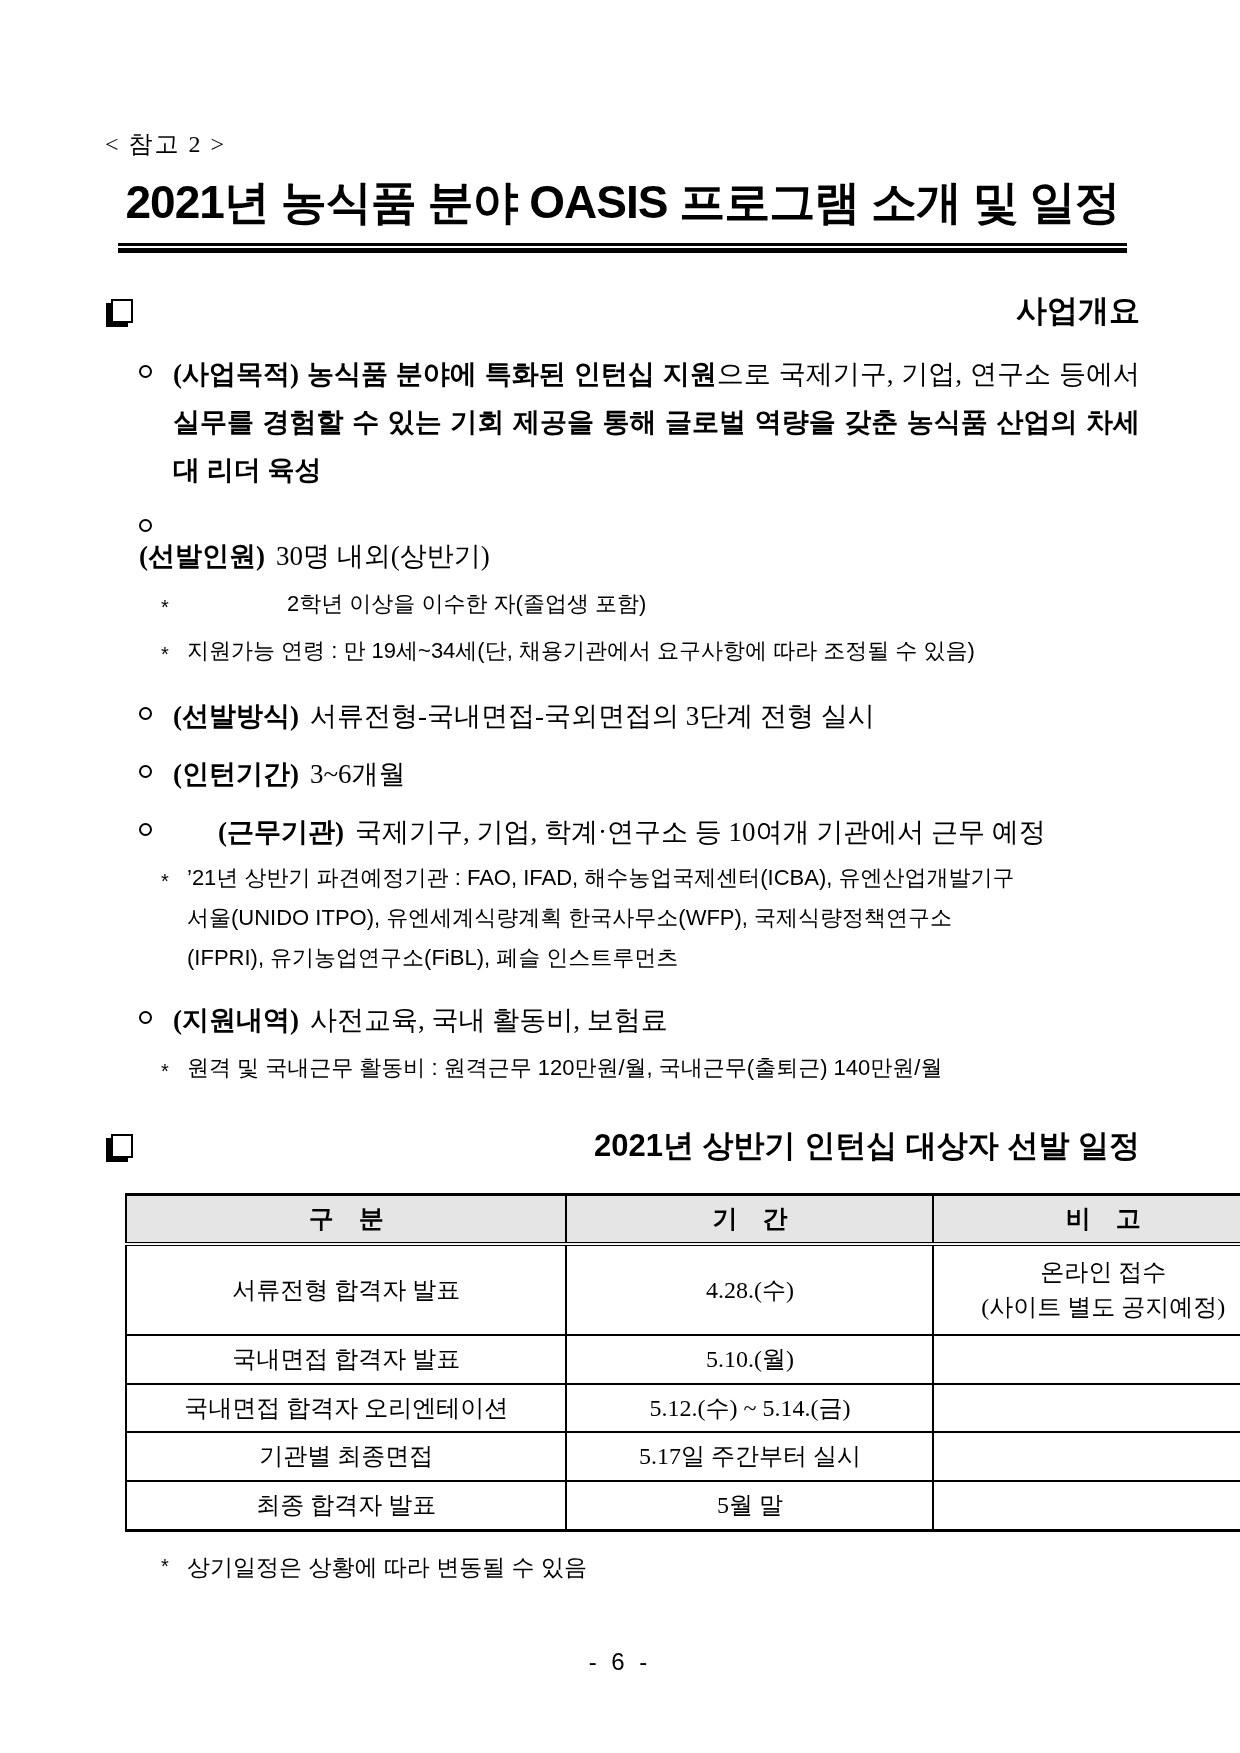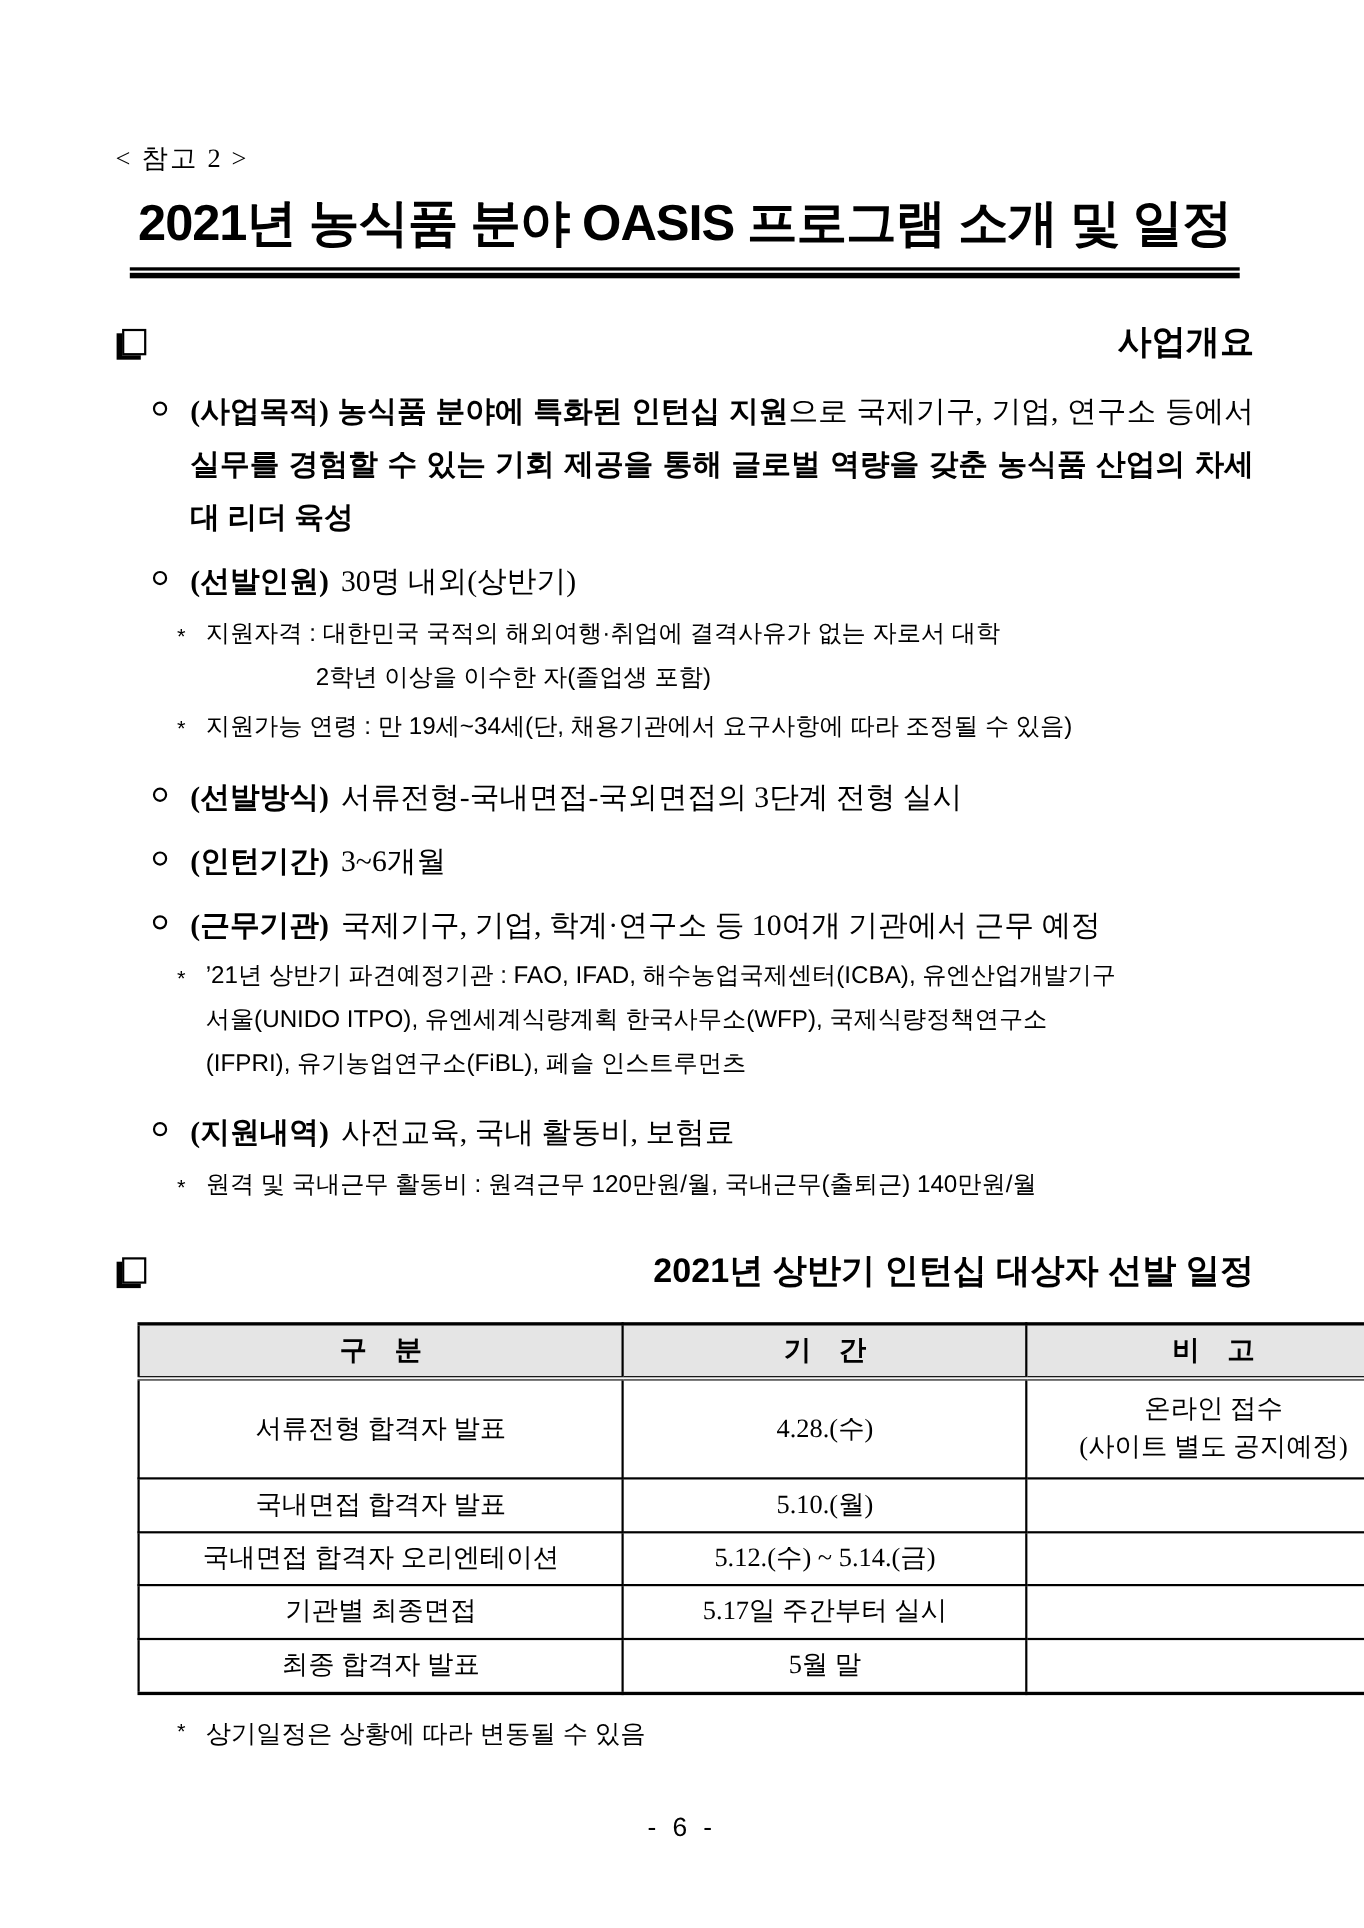--- a/index.html
+++ b/index.html
@@ -121,33 +121,32 @@
 
 <div class="bullet">
   <span class="mark">
       <span class="circ"></span>
     </span>
   <div class="btext">
     <span class="b">(사업목적) 농식품 분야에 특화된 인턴십 지원</span><span>으로 국제기구, 기업, 연구소 등에서 </span><span class="b">실무를 경험할 수 있는 기회 제공을 통해 글로벌 역량을 갖춘 농식품 산업의 차세대 리더 육성</span>
   </div>
 </div>
 
-<div class="bullet" style="margin-bottom:4px;">
+<div class="bullet" style="margin-bottom:4px;flex-direction:column;">
   <span class="mark">
       <span class="circ"></span>
     </span>
   <div class="btext">
     <span class="lbl">(선발인원)</span><span>30명 내외(상반기)</span>
   </div>
 </div>
 
 <div class="note">
   <span class="nmark">*</span>
   <div class="nbody">
-    <div>지원자격 : 대한민국 국적의 해외여행·취업에 결격사유가 없는 자로서 대학</div>
     <div class="indent2">2학년 이상을 이수한 자(졸업생 포함)</div>
   </div>
 </div>
 
 <div class="note">
   <span class="nmark">*</span>
   <div class="nbody">지원가능 연령 : 만 19세~34세(단, 채용기관에서 요구사항에 따라 조정될 수 있음)</div>
 </div>
 
 <div class="gap-md"></div>
@@ -163,21 +162,21 @@
 
 <div class="bullet">
   <span class="mark">
       <span class="circ"></span>
     </span>
   <div class="btext">
     <span class="lbl">(인턴기간)</span><span>3~6개월</span>
   </div>
 </div>
 
-<div class="bullet" style="margin-bottom:2px;">
+<div class="bullet" style="margin-bottom:2px;gap:45px;">
   <span class="mark">
       <span class="circ"></span>
     </span>
   <div class="btext">
     <span class="lbl">(근무기관)</span><span>국제기구, 기업, 학계·연구소 등 10여개 기관에서 근무 예정</span>
   </div>
 </div>
 
 <div class="note">
   <span class="nmark">*</span>

